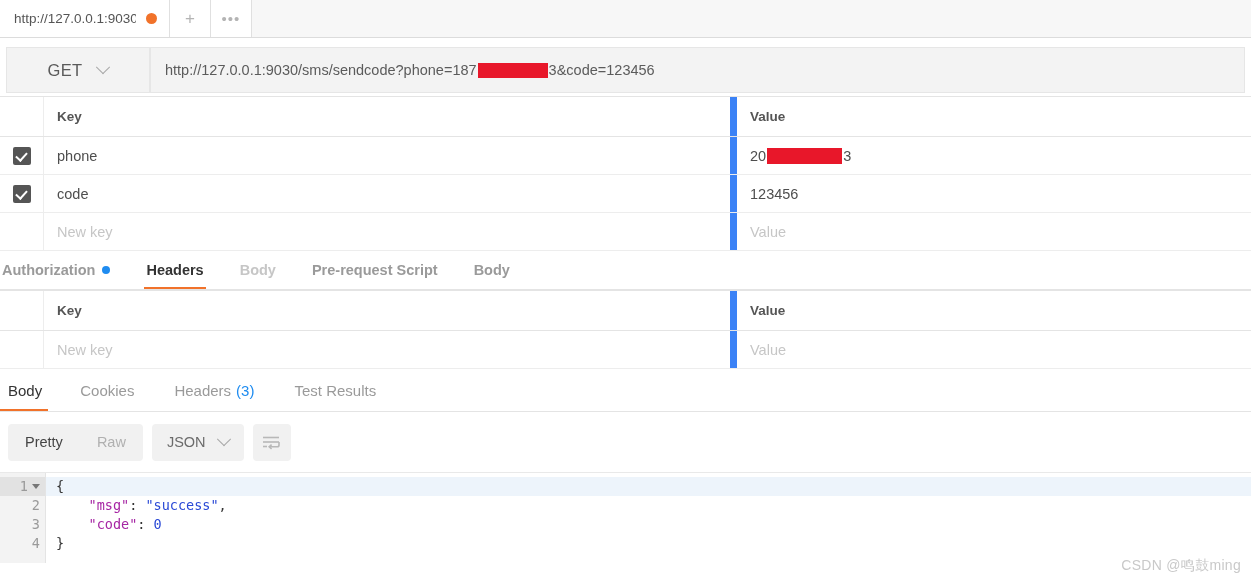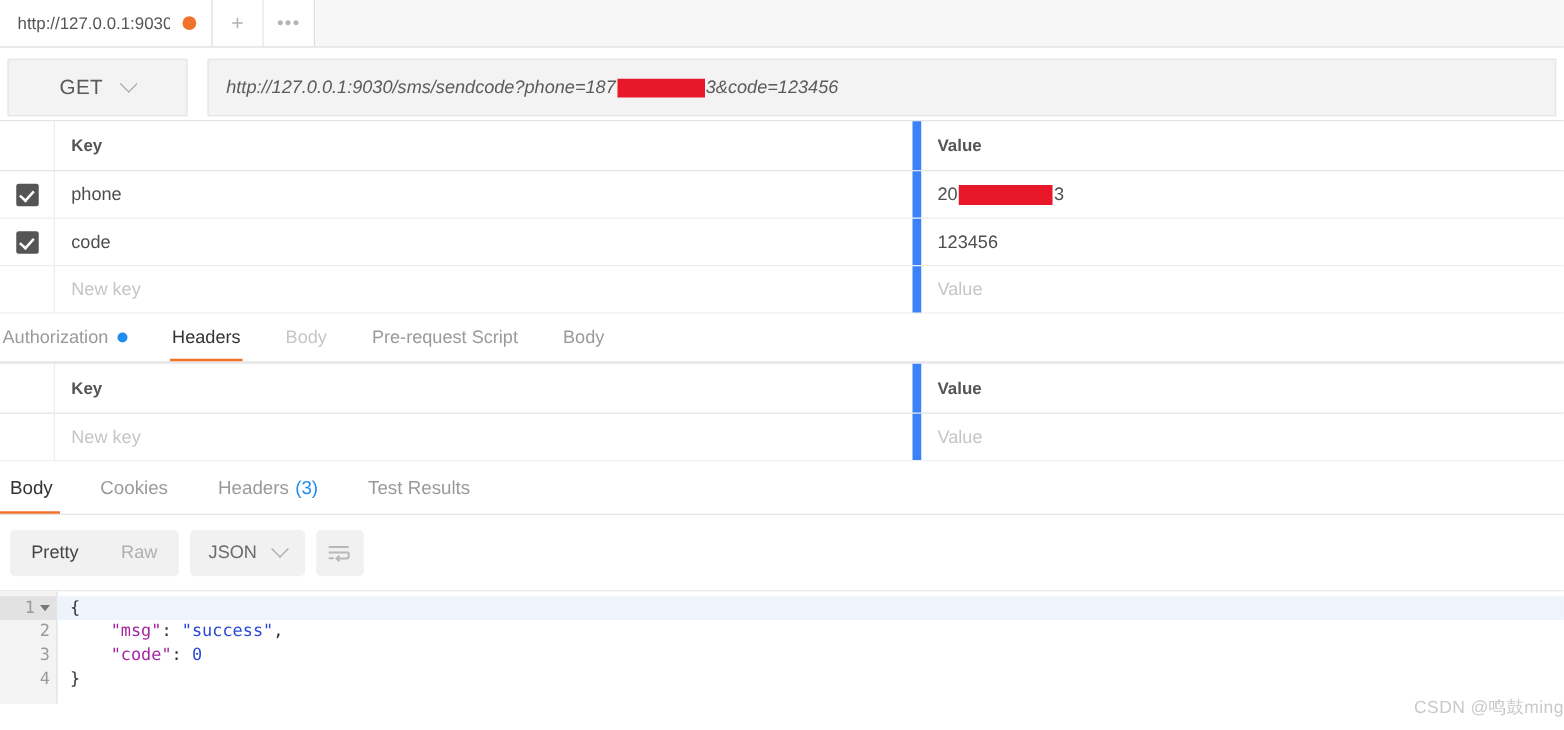--- a/index.html
+++ b/index.html
@@ -103,29 +103,28 @@
     display: inline-block;
     width: 9px;
     height: 9px;
     border-right: 1.6px solid #a8a8a8;
     border-bottom: 1.6px solid #a8a8a8;
     transform: rotate(45deg) translate(-2px,-2px);
   }
   .url-box {
     flex: 1;
     height: 46px;
-    margin-left: 16px;
+    margin-left: 0;
     background: #f3f3f3;
     border: 1px solid #e6e6e6;
     box-sizing: border-box;
     display: flex;
     align-items: center;
     padding: 12px 14px;
     overflow: hidden;
-    font-style: italic;
   }
   .url-text {
     font-size: 14.5px;
     color: #5b5b5b;
     white-space: nowrap;
     display: flex;
     align-items: center;
   }
   .redact {
     display: inline-block;
@@ -204,20 +203,21 @@
   .placeholder { color: #c6c6c6; }
 
   
   .reqtabs {
     display: flex;
     align-items: flex-end;
     height: 38px;
     border-bottom: 1px solid #e4e4e4;
     padding-left: 0;
     background: #fff;
+    font-weight: bold;
   }
   .reqtab {
     height: 38px;
     display: flex;
     align-items: center;
     padding: 0 18px;
     font-size: 14.5px;
     color: #9a9a9a;
     position: relative;
     box-sizing: border-box;
@@ -369,21 +369,21 @@
     white-space: pre;
   }
   .cline.hl { background: #edf4fb; }
   .tok-punc { color: #333; }
   .tok-key { color: #a626a4; }
   .tok-str { color: #2a49d6; }
   .tok-num { color: #2a49d6; }
 
   .watermark {
     position: absolute;
-    right: 0;
+    right: 10px;
     bottom: 9px;
     font-size: 14px;
     color: #c9c9c9;
     letter-spacing: .3px;
   }
 </style>
 </head>
 <body>
 
 <div class="app">

